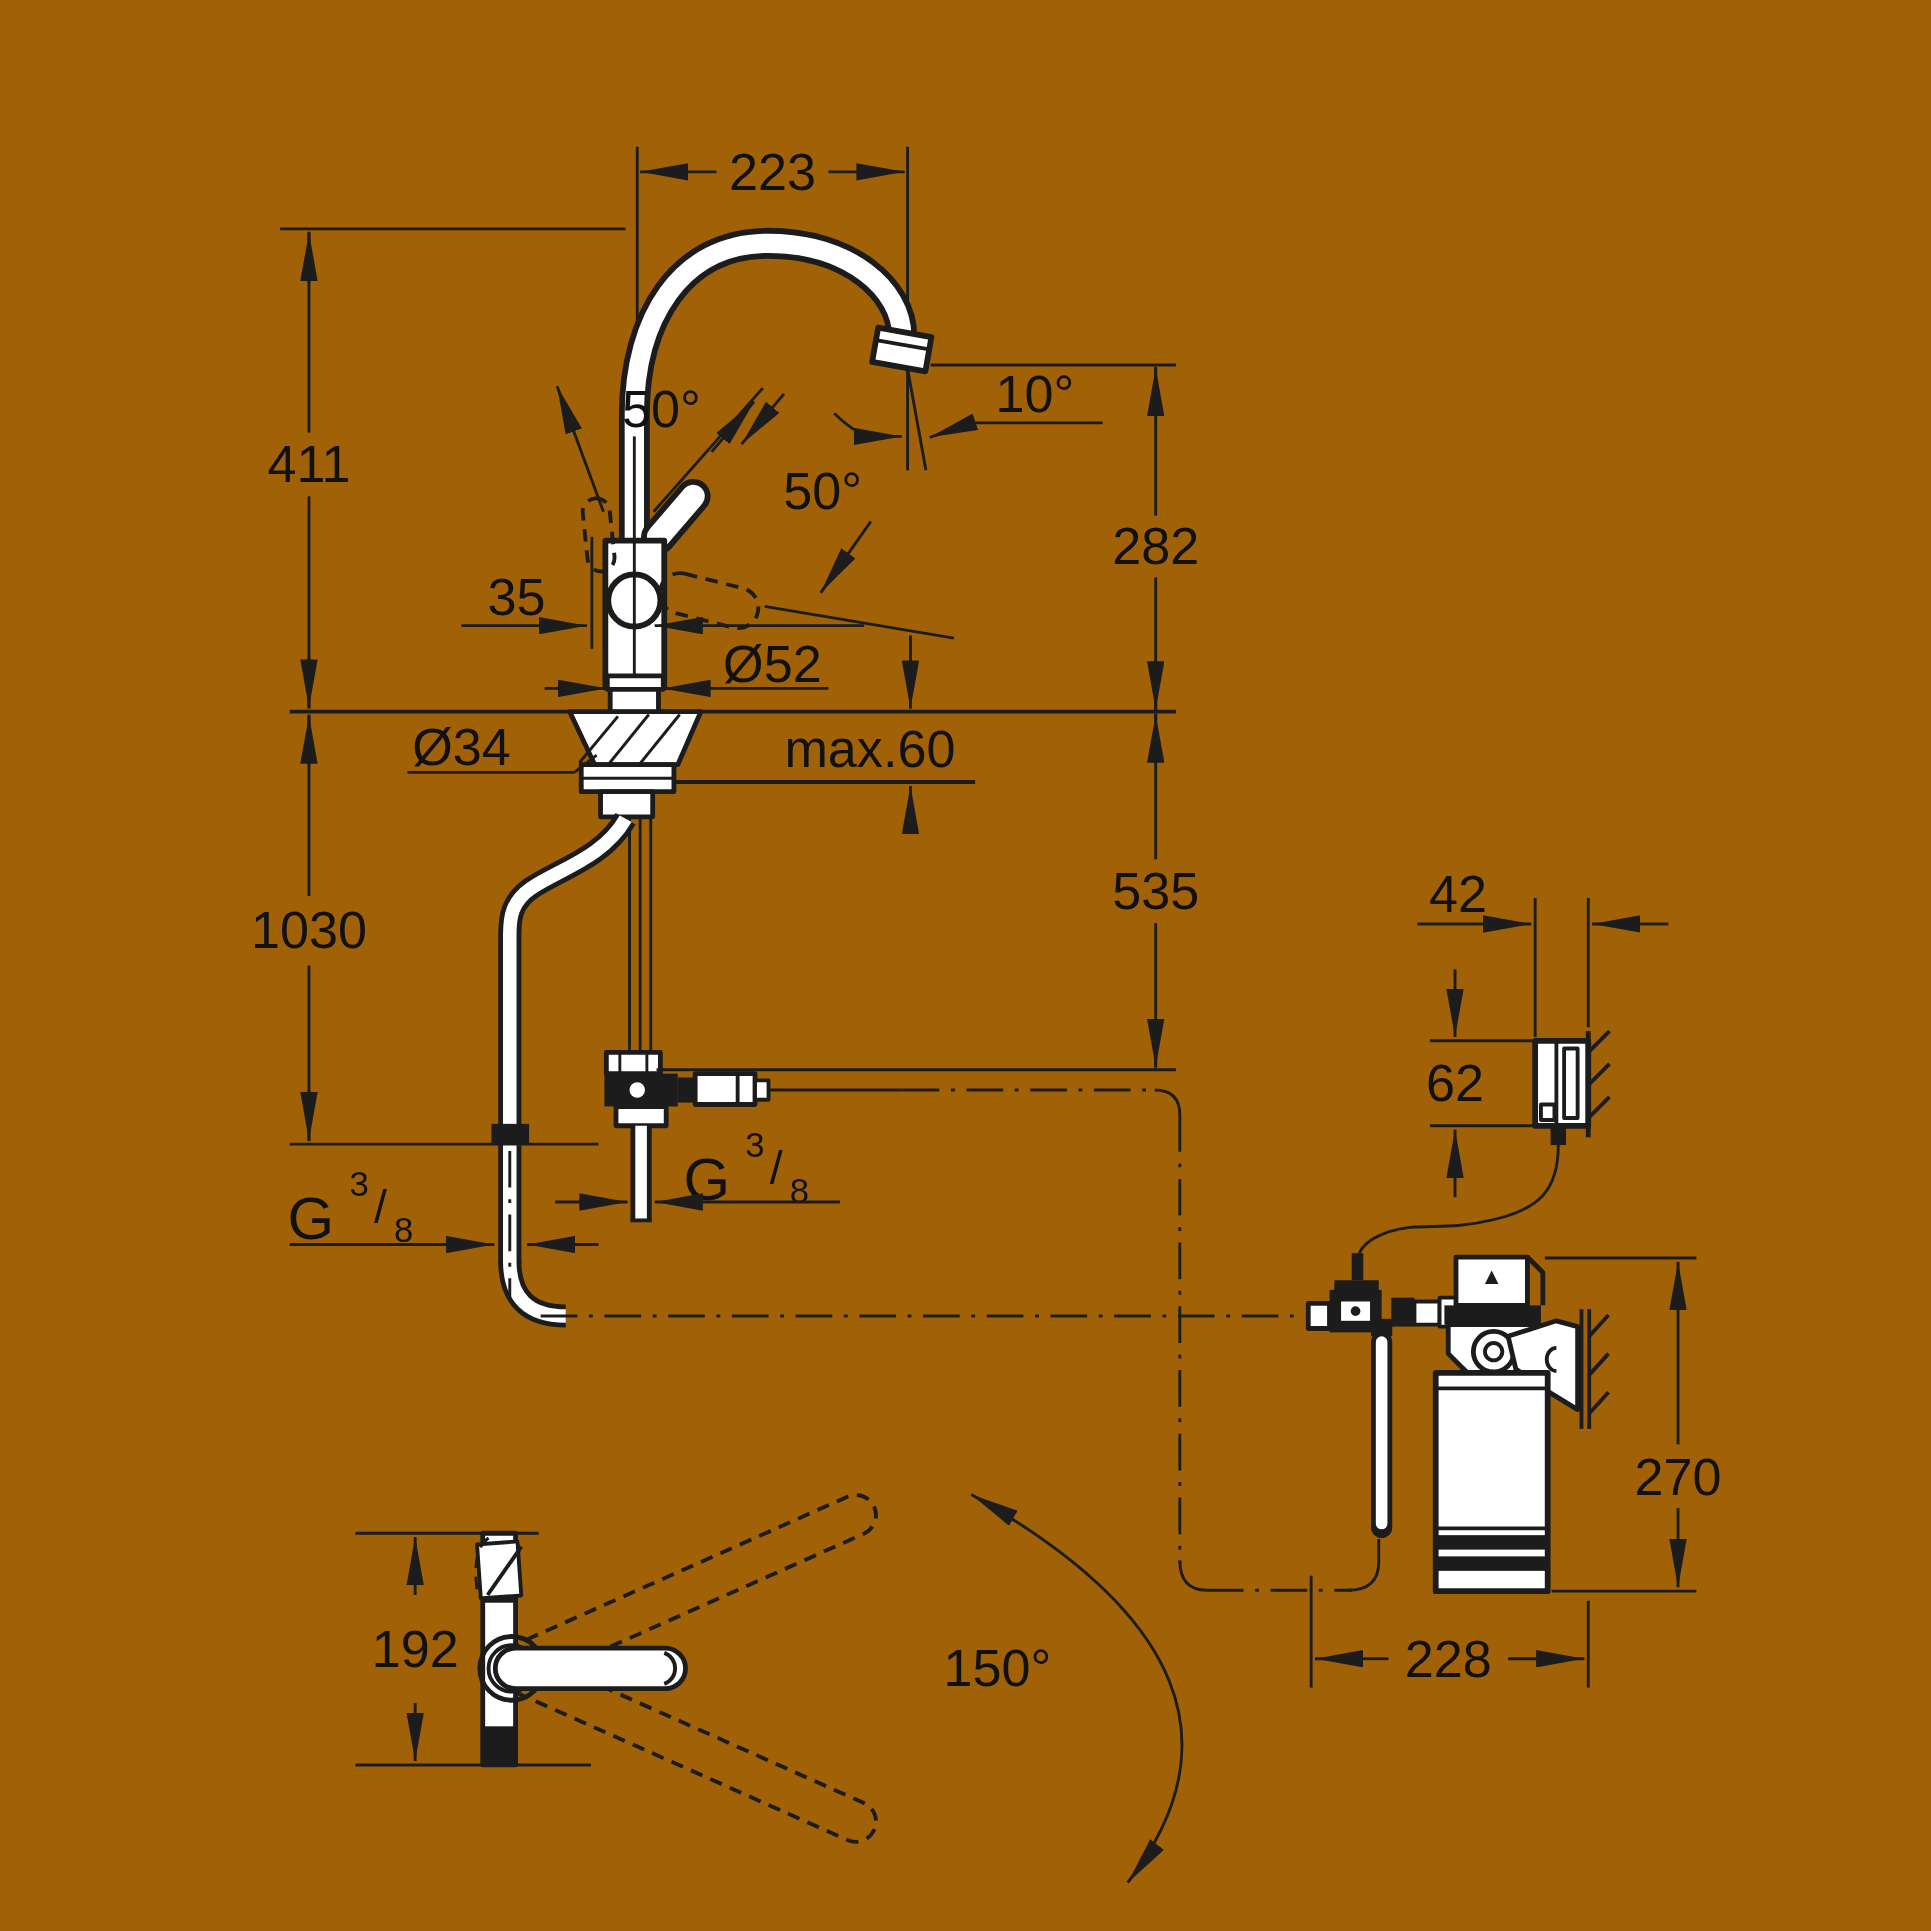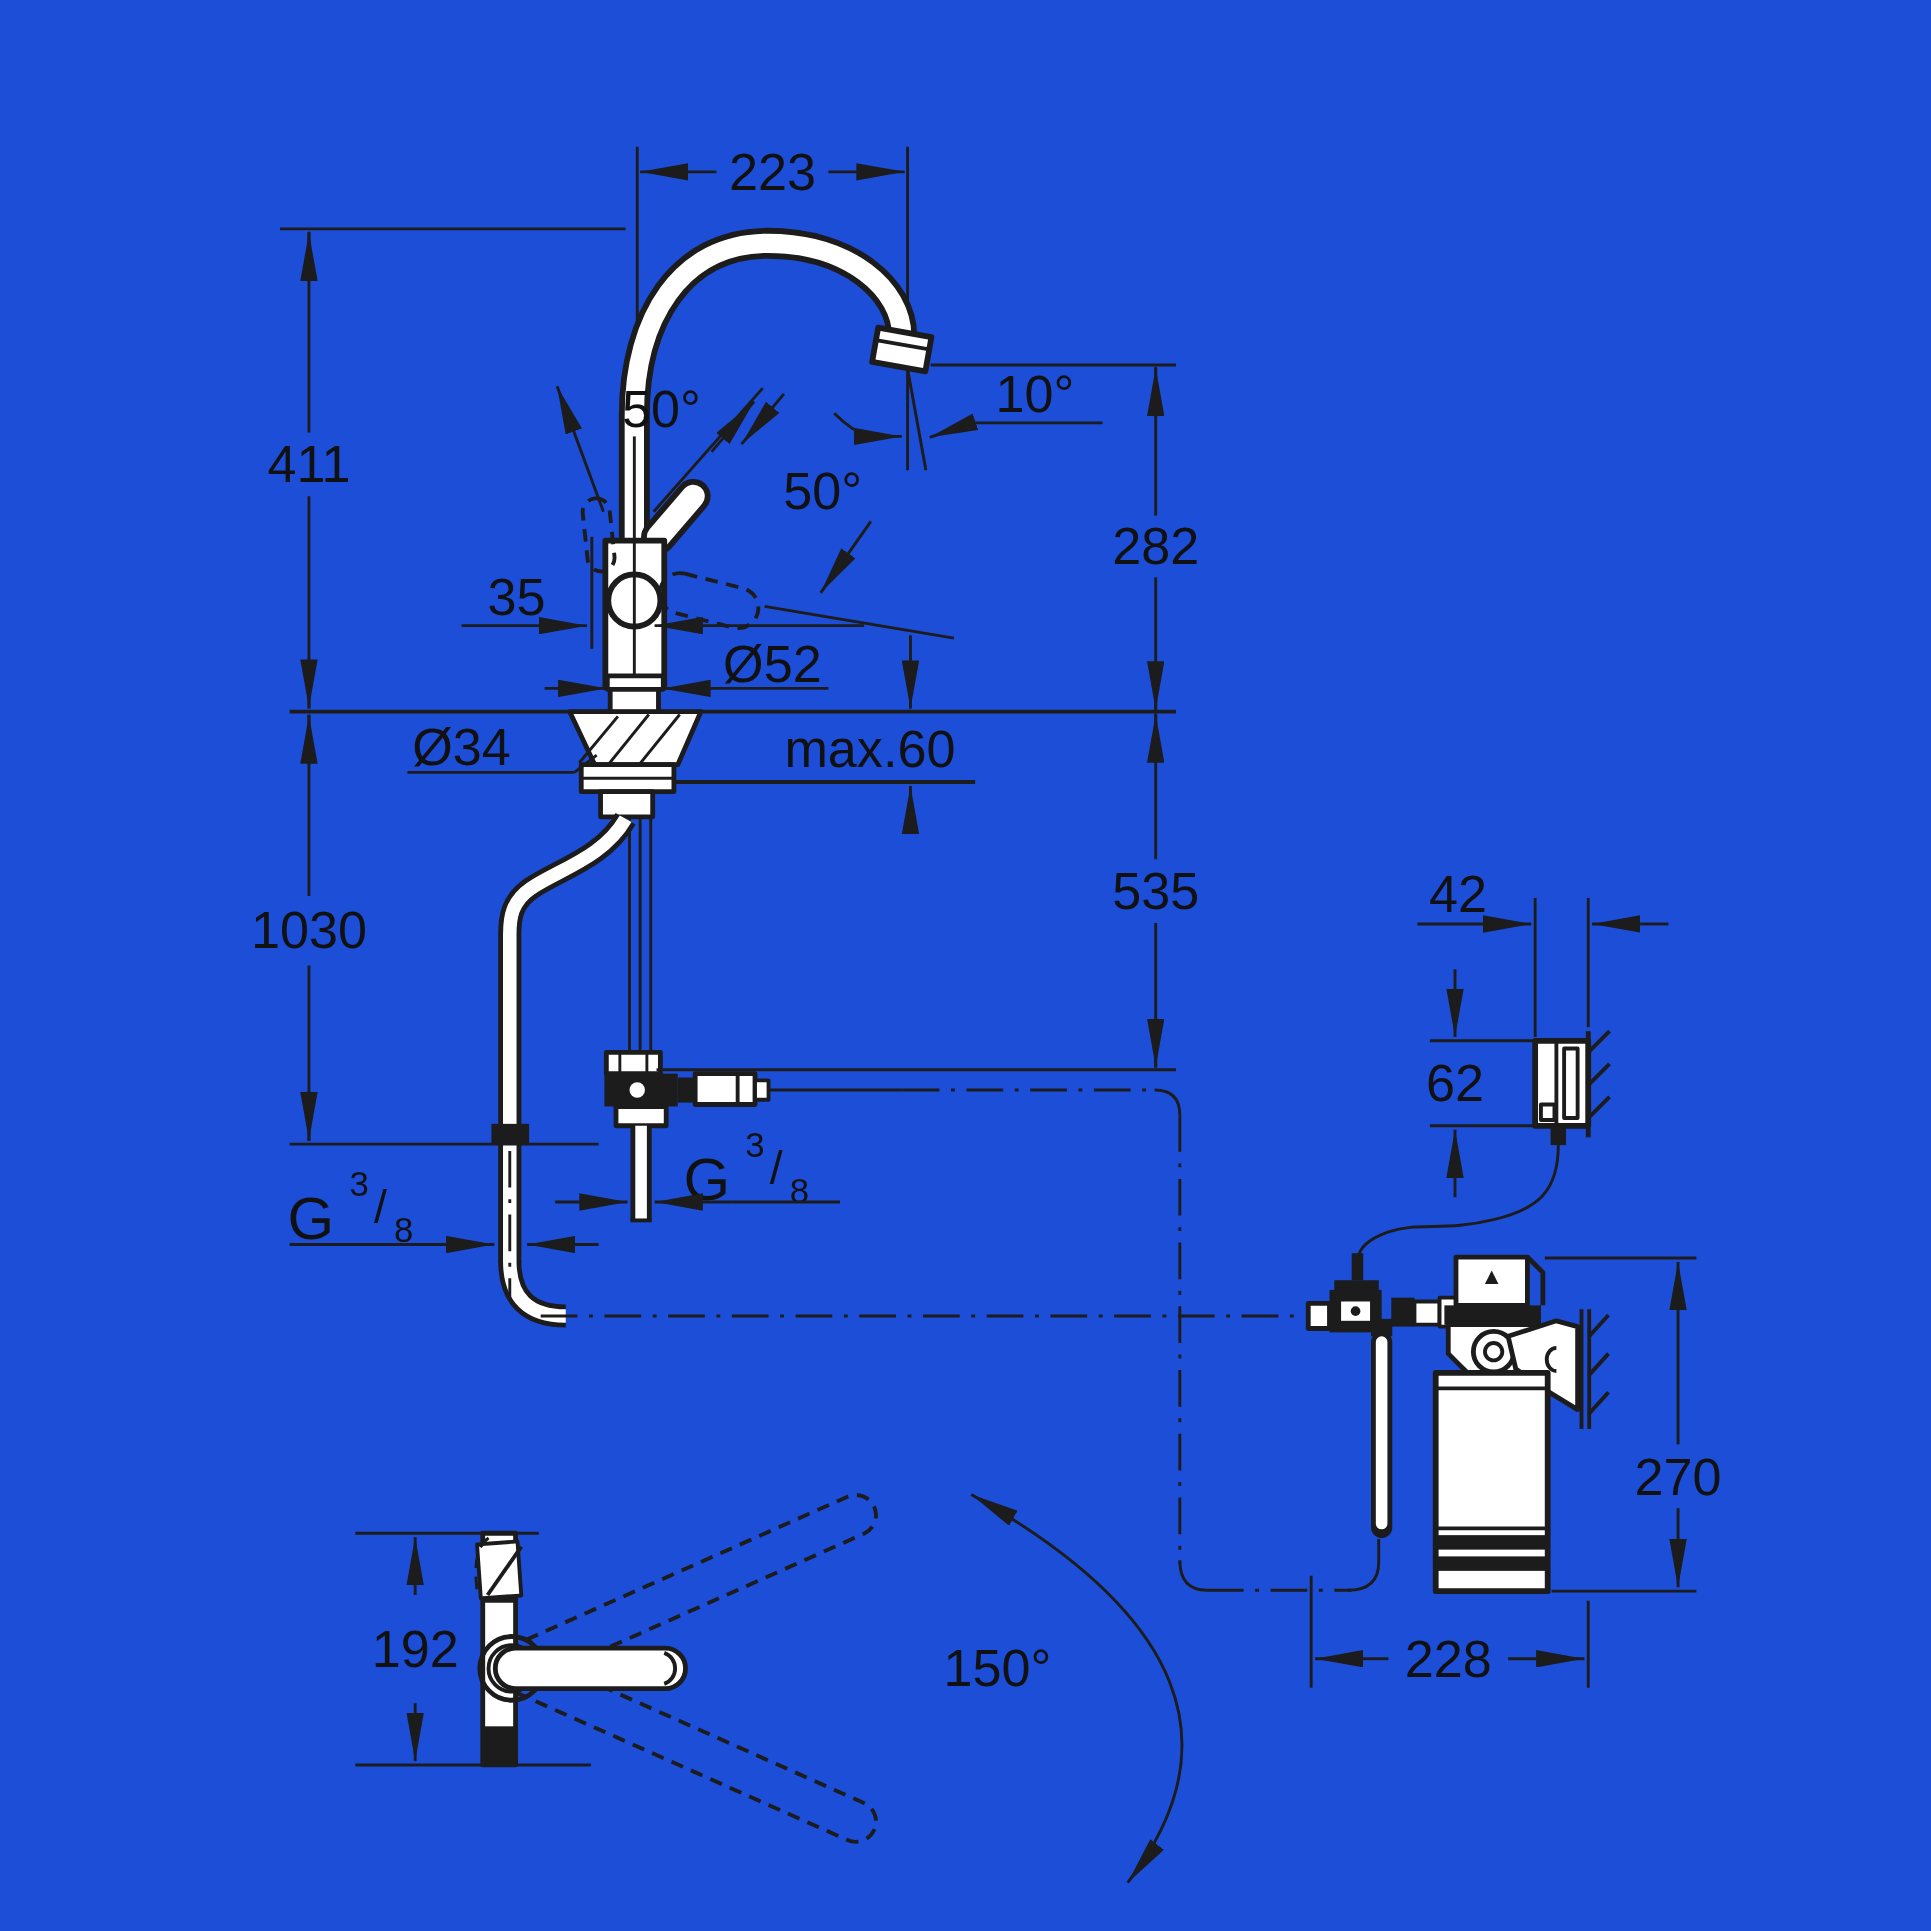--- a/index.html
+++ b/index.html
@@ -1,16 +1,16 @@
 <!DOCTYPE html>
 <html><head>
 <meta charset="utf-8">
 <style>
   html,body{margin:0;padding:0;background:#fff;}
-  .canvas{position:relative;width:1931px;height:1931px;background:#1d4ed8;overflow:hidden;}
+  .canvas{position:relative;width:1931px;height:1931px;background:#a16207;overflow:hidden;}
   svg{display:block;}
   
   .ln   {stroke:#1c1c1c;stroke-width:3;fill:none;}
   .ln2  {stroke:#1c1c1c;stroke-width:4;fill:none;}
   .obj  {stroke:#1c1c1c;stroke-width:6;fill:none;stroke-linejoin:round;}
   .obj5 {stroke:#1c1c1c;stroke-width:5;fill:none;stroke-linejoin:round;}
   .obj4 {stroke:#1c1c1c;stroke-width:4;fill:none;stroke-linejoin:round;}
   .fw   {fill:#fff;}
   .fb   {fill:#1c1c1c;stroke:none;}
   .dd   {stroke-dasharray:38 12 4 12;}

